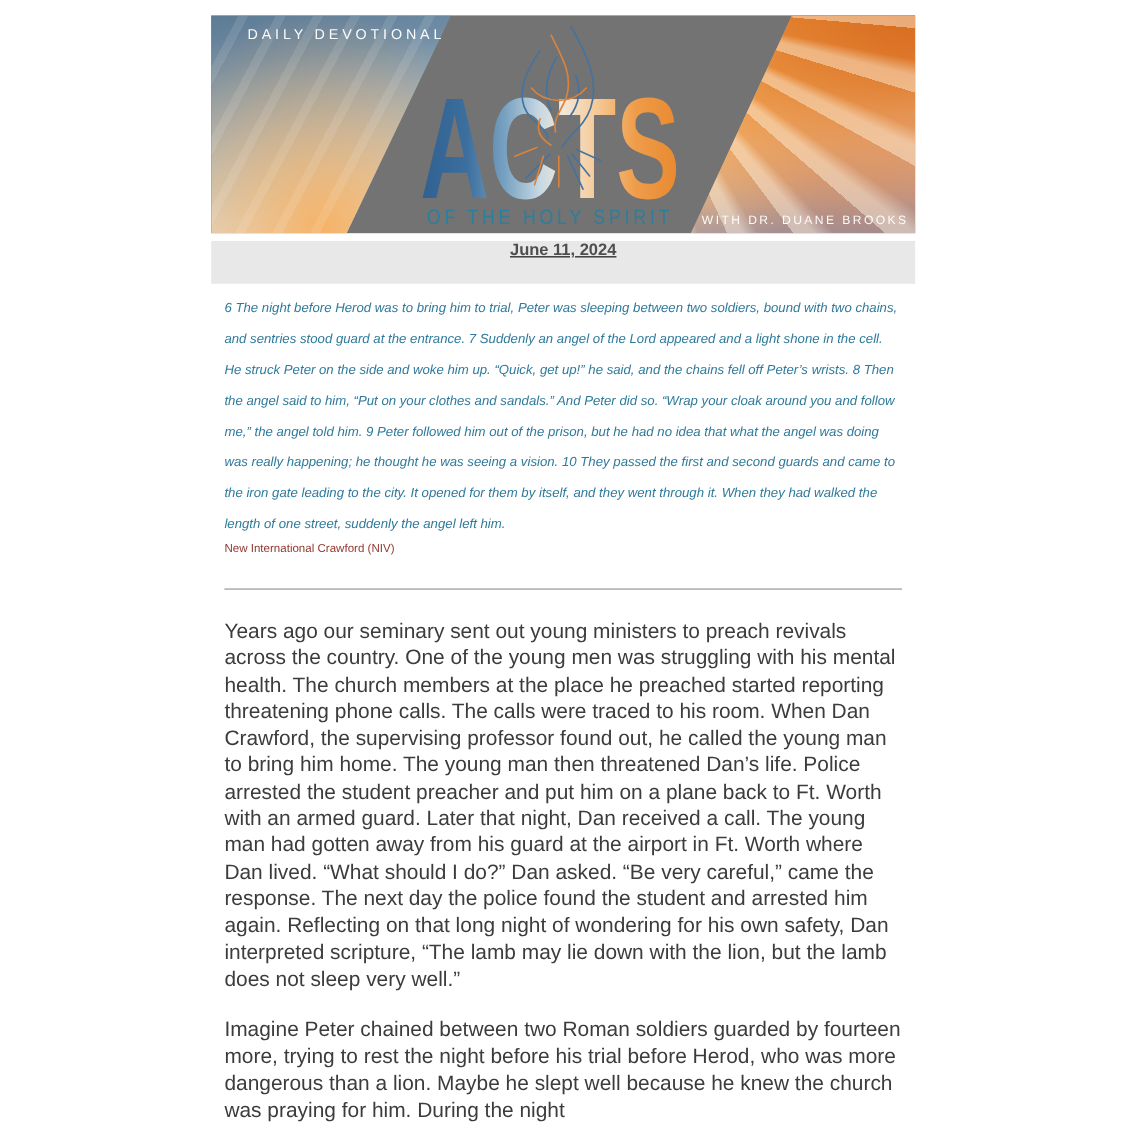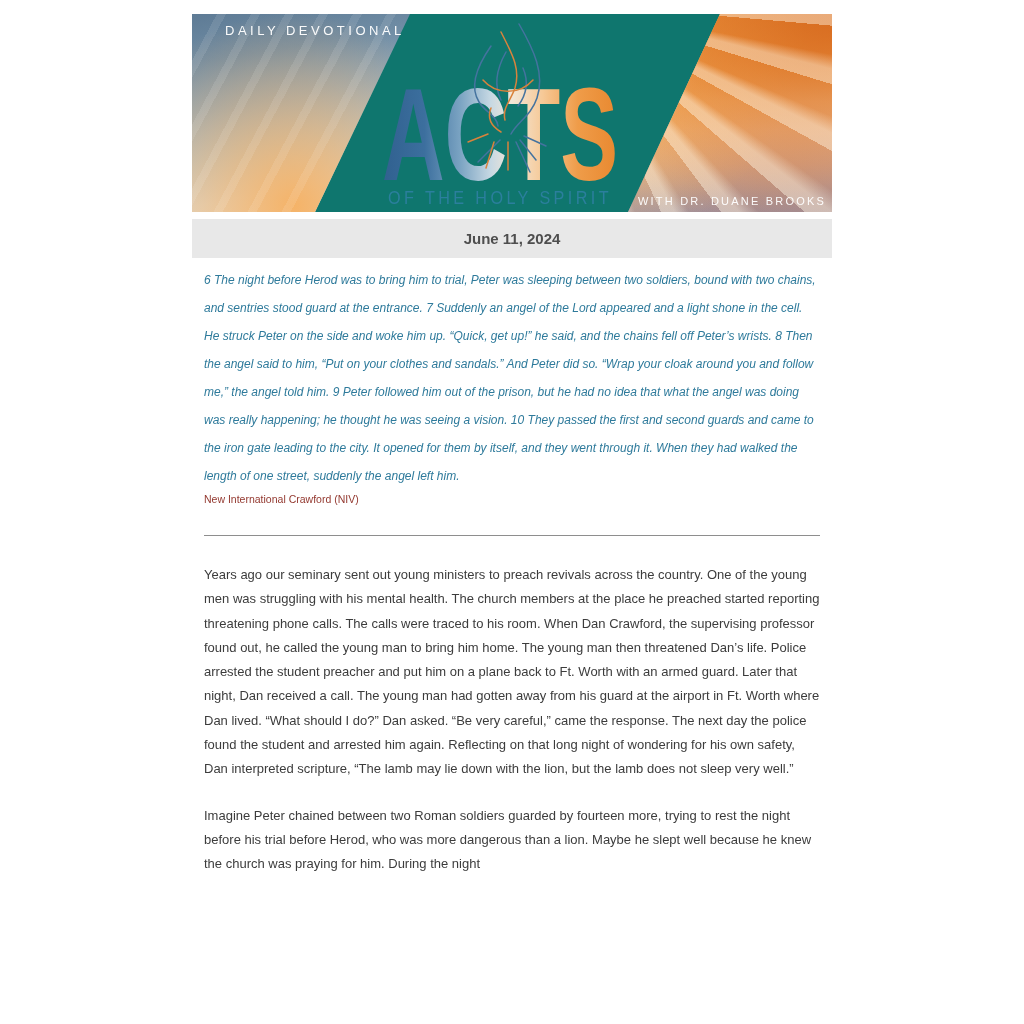--- a/index.html
+++ b/index.html
@@ -4,21 +4,21 @@
 <style>
   * { margin:0; padding:0; box-sizing:border-box; }
   html,body { background:#ffffff; }
   .page {
     position:relative; width:1024px; height:1024px; overflow:hidden;
     background:#ffffff; font-family:"Liberation Sans", sans-serif;
   }
   .email-col { width:640px; margin:0 auto; }
 
   
-  .banner { position:relative; margin-top:14px; height:198px; background:#0f766e; overflow:hidden;text-decoration:underline; }
+  .banner { position:relative; margin-top:14px; height:198px; background:#737373; overflow:hidden;text-decoration:underline; }
   .panel { position:absolute; top:0; left:0; width:640px; height:198px; }
   .panel-left {
     clip-path: polygon(0 0, 218px 0, 123px 100%, 0 100%);
     background:
       radial-gradient(circle at 16% 97%, rgba(246,176,97,0.95) 0%, rgba(246,176,97,0) 34%),
       radial-gradient(circle at 60% 125%, rgba(250,222,172,0.85) 0%, rgba(250,222,172,0) 48%),
       linear-gradient(170deg, #5e7b95 0%, #6f8ca4 16%, #8ea8bc 32%, #b3c8d5 48%, #d6e2e9 62%, #ecebe4 74%, #f1ddbe 88%, #eec globals 100%);
     background:
       radial-gradient(circle at 16% 97%, rgba(246,176,97,0.95) 0%, rgba(246,176,97,0) 34%),
       radial-gradient(circle at 60% 125%, rgba(250,222,172,0.85) 0%, rgba(250,222,172,0) 48%),
@@ -46,35 +46,35 @@
   }
   .credit {
     position:absolute; right:6px; bottom:5px; z-index:3;
     color:rgba(255,255,255,0.95); font-size:11px; letter-spacing:2.2px; font-weight:400;
   }
   .logo-svg { position:absolute; left:148px; top:0; width:320px; height:198px; z-index:2; }
 
   
   .date-bar {
     margin-top:7px; height:39px; background:#e8e8e8;
-    display:flex; align-items:center; justify-content:center;
+    display:flex; align-items:flex-start; justify-content:center;text-decoration:underline;
   }
   .date-bar span { font-size:15px; font-weight:bold; color:#4e4e4e; }
 
   
   .content { padding:0 12px; }
   .scripture-ref { margin-top:19px; font-size:16px; line-height:19px; color:#262626; }
   .scripture-text {
     margin-top:8px; font-size:12px; font-style:italic;
     color:#2e7a9b; line-height:28px;
   }
   .translation { margin-top:3px; font-size:10.5px; color:#93382f; line-height:13px; }
   .divider { margin-top:29px; border:none; border-top:1px solid #8e8e8e; height:0; }
   .devotional p {
-    font-size:13px; line-height:24.3px; color:#3c3c3c; margin:0 0 22px 0;
+    font-size:19px; line-height:24.3px; color:#3c3c3c; margin:0 0 22px 0;
   }
   .devotional p:first-child { margin-top:27px; }
 </style>
 </head>
 <body>
 
 <div class="page">
   <div class="email-col">
 
     <div class="banner">

